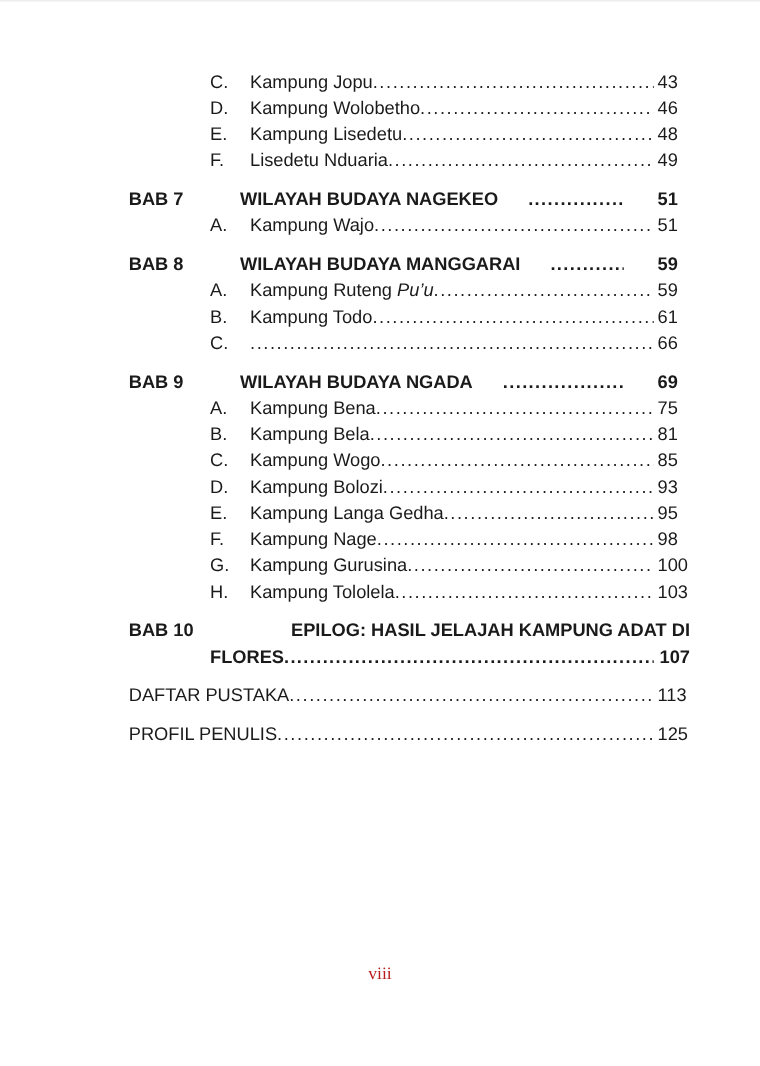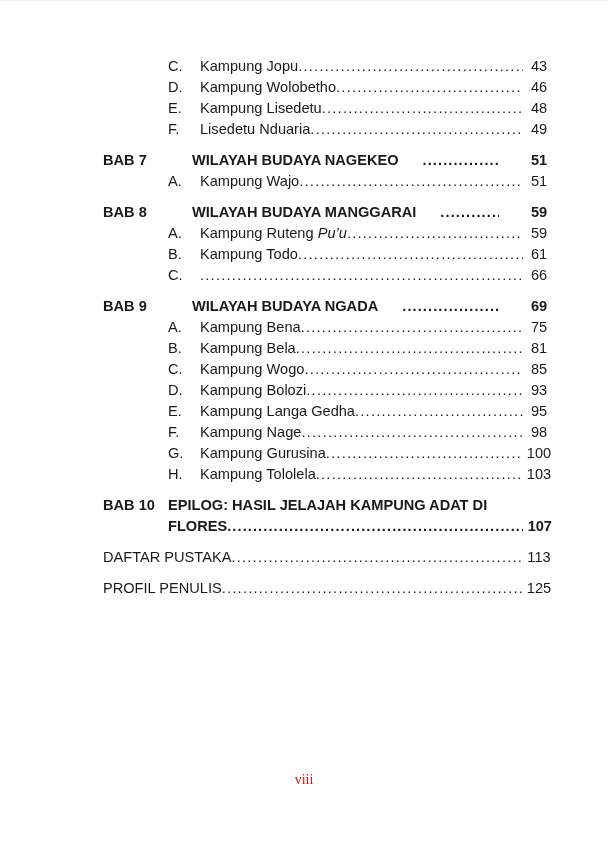--- a/index.html
+++ b/index.html
@@ -62,21 +62,21 @@
   .row .leader::after {
     content: "......................................................................................................................................";
     letter-spacing: 1.25px;
     font-size: 14.6px;
     color: #1a1a1a;
     display: block;
     white-space: nowrap;
   }
   .row .pageno {
     flex: 0 0 auto;
-    text-align: center;
+    text-align: left;
     min-width: 26px;
     padding-left: 3px;
   }
 
   
   .row.chapter {
     font-weight: bold;
     margin-top: 10px;
     gap: 24px;
   }
@@ -109,20 +109,21 @@
   .chapter-wrap {
     margin-top: 10px;
     font-weight: bold;
     font-size: 14.6px;
     line-height: 21px;
   }
   .chapter-wrap .first-line {
     display: flex;
     align-items: baseline;
     white-space: nowrap;
+    justify-content: space-between;
   }
   .chapter-wrap .first-line .label {
     flex: 0 0 65px;
   }
   .chapter-wrap .second-line {
     display: flex;
     align-items: baseline;
     white-space: nowrap;
     padding-left: 65px;
   }

